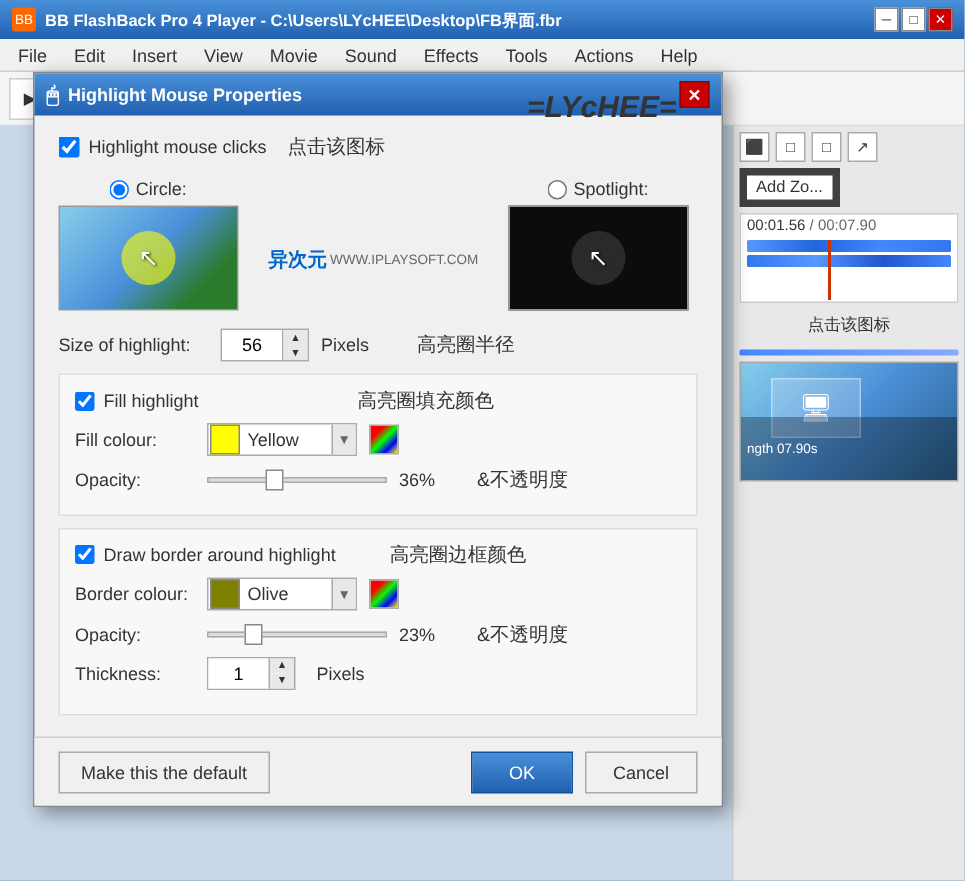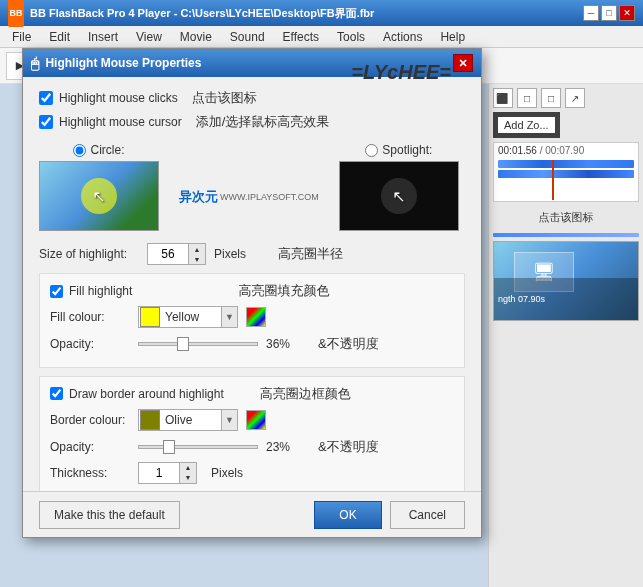--- a/index.html
+++ b/index.html
@@ -28,30 +28,30 @@
       display: flex;
       align-items: center;
       padding: 0 8px;
       color: white;
       font-size: 11px;
       font-weight: bold;
     }
 
     .bg-titlebar-icon {
       width: 16px;
-      height: 28px;
+      height: 16px;
       background: #ff6600;
       border-radius: 2px;
       margin-right: 6px;
       display: inline-flex;
       align-items: center;
       justify-content: center;
       color: white;
       font-size: 9px;
-      font-weight: bold;
+      font-weight: normal;
     }
 
     .bg-menubar {
       background: #f0f0f0;
       height: 22px;
       display: flex;
       align-items: center;
       padding: 0 4px;
       border-bottom: 1px solid #ccc;
       gap: 2px;
@@ -606,25 +606,20 @@
   <div class="dialog-body">
 
     <div class="lychee-watermark">=LYcHEE=</div>
 
     <div class="checkbox-row">
       <input type="checkbox" checked="" style="">
       <span class="checkbox-label">Highlight mouse clicks</span>
       <span class="chinese-text">点击该图标</span>
     </div>
 
-    <div class="checkbox-row">
-      <input type="checkbox" checked="" style="">
-      <span class="checkbox-label">Highlight mouse cursor</span>
-      <span class="chinese-text">添加/选择鼠标高亮效果</span>
-    </div>
 
     <div class="preview-section">
       <div class="preview-option">
         <div class="radio-label-row">
           <input type="radio" name="highlight-type" checked="" style="">
           <span style="font-size:12px;color:#333;">Circle:</span>
         </div>
         <div class="preview-thumb">
           <div class="circle-cursor">
             <span class="cursor-arrow">↖</span>

